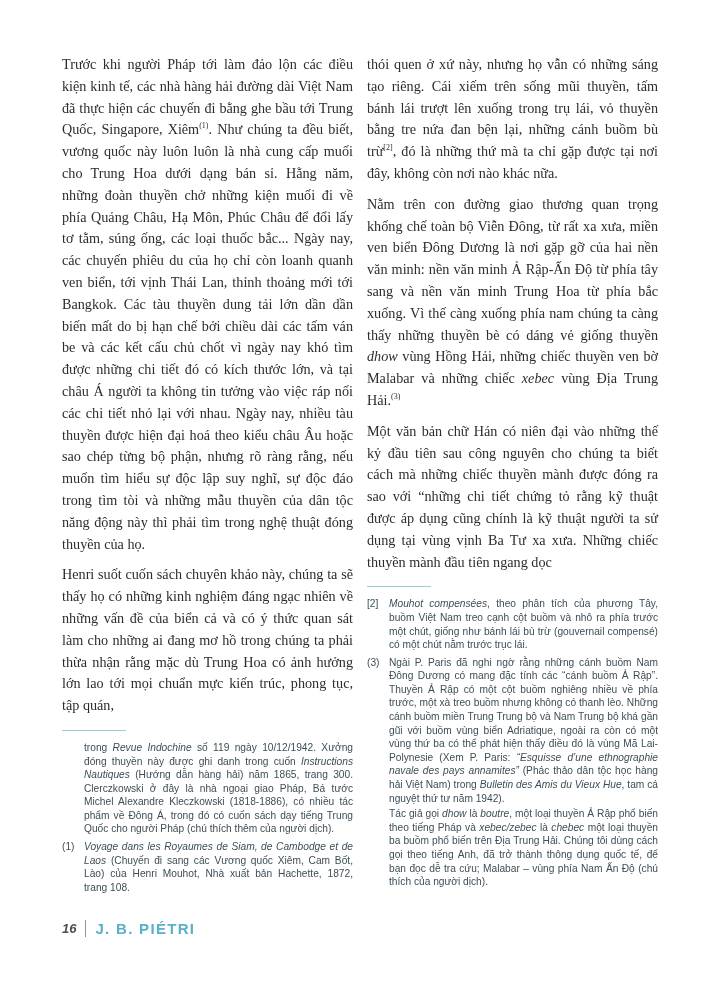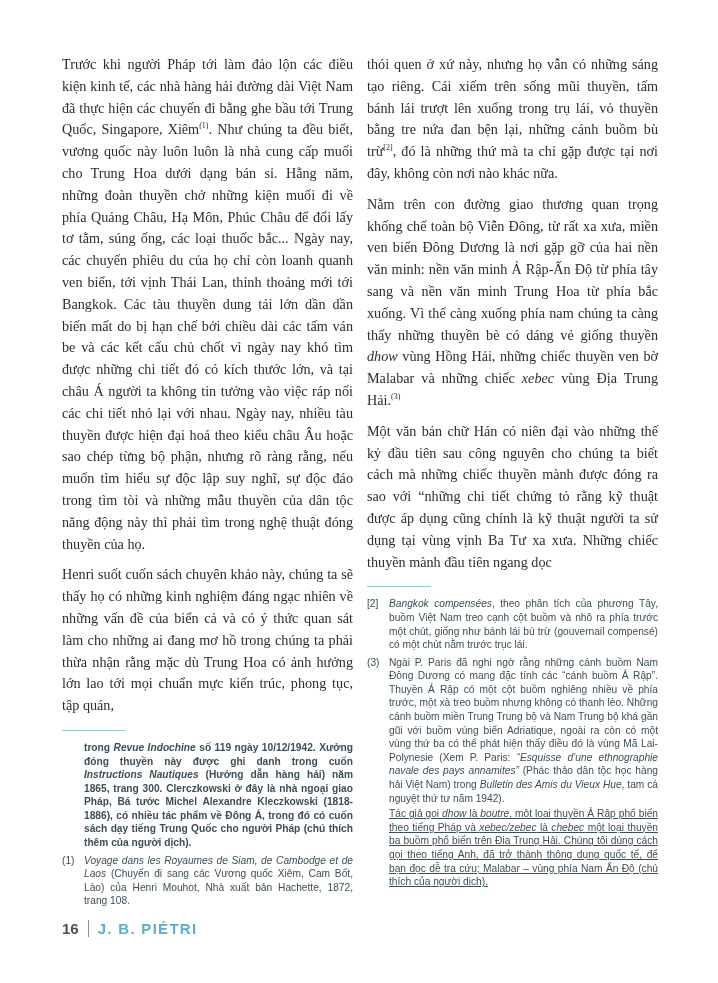--- a/index.html
+++ b/index.html
@@ -32,30 +32,31 @@
   }
   .footnotes {
     font-family:"Liberation Sans","DejaVu Sans",sans-serif;
     font-size:10.2px; line-height:13.6px;
     color:var(--footnote-text,#3c4e57);
     text-align:justify;
   }
   .fn { display:flex; margin-bottom:4px; }
   .fn-marker { flex:0 0 22px; }
   .fn-body { flex:1; }
-  .fn-cont { padding-left:22px; margin-bottom:4px;font-weight:bold; }
-  .fn-extra { margin-top:2px;text-decoration:underline; }
+  .fn-cont { padding-left:22px; margin-bottom:4px; }
+  .fn-extra { margin-top:2px; }
   .footer {
     position:absolute; left:62px; top:920px;
     display:flex; align-items:center;
     font-family:"Liberation Sans","DejaVu Sans",sans-serif;
   }
   .pagenum {
-    font-size:15px; font-weight:bold;
+    font-size:13px; font-weight:bold;
     color:var(--page-number,#4a4f52);
+    font-style:italic;
   }
   .footer-divider {
     width:1px; height:17px; margin:0 9px;
     background:var(--footer-divider,#8c9499);
   }
   .author {
     font-size:15px; font-weight:bold; letter-spacing:1.3px;
     color:var(--author,#5aafc9);
   }
 </style>
@@ -84,21 +85,21 @@
     <div class="column">
       <p class="body-par"><span>thói quen ở xứ này, nhưng họ vẫn có những sáng tạo riêng. Cái xiếm trên sống mũi thuyền, tấm bánh lái trượt lên xuống trong trụ lái, vỏ thuyền bằng tre nứa đan bện lại, những cánh buồm bù trừ</span><sup>[2]</sup><span>, đó là những thứ mà ta chỉ gặp được tại nơi đây, không còn nơi nào khác nữa.</span></p>
       <p class="body-par"><span>Nằm trên con đường giao thương quan trọng khống chế toàn bộ Viễn Đông, từ rất xa xưa, miền ven biển Đông Dương là nơi gặp gỡ của hai nền văn minh: nền văn minh Ả Rập-Ấn Độ từ phía tây sang và nền văn minh Trung Hoa từ phía bắc xuống. Vì thế càng xuống phía nam chúng ta càng thấy những thuyền bè có dáng vẻ giống thuyền </span><span class="it">dhow</span><span> vùng Hồng Hải, những chiếc thuyền ven bờ Malabar và những chiếc </span><span class="it">xebec</span><span> vùng Địa Trung Hải.</span><sup>(3)</sup></p>
       <p class="body-par"><span>Một văn bản chữ Hán có niên đại vào những thế kỷ đầu tiên sau công nguyên cho chúng ta biết cách mà những chiếc thuyền mành được đóng ra sao với “những chi tiết chứng tỏ rằng kỹ thuật được áp dụng cũng chính là kỹ thuật người ta sử dụng tại vùng vịnh Ba Tư xa xưa. Những chiếc thuyền mành đầu tiên ngang dọc</span></p>
 
       <div class="fn-sep"></div>
 
       <div class="footnotes">
         <div class="fn">
           <span class="fn-marker">[2]</span>
-          <span class="fn-body"><span class="it">Bangkok compensées</span><span>, theo phân tích của phương Tây, buồm Việt Nam treo cạnh cột buồm và nhô ra phía trước một chút, giống như bánh lái bù trừ (gouvernail compensé) có một chút nằm trước trục lái.</span></span>
+          <span class="fn-body"><span class="it">Mouhot compensées</span><span>, theo phân tích của phương Tây, buồm Việt Nam treo cạnh cột buồm và nhô ra phía trước một chút, giống như bánh lái bù trừ (gouvernail compensé) có một chút nằm trước trục lái.</span></span>
         </div>
         <div class="fn">
           <span class="fn-marker">(3)</span>
           <span class="fn-body">
             <span><span>Ngài P. Paris đã nghi ngờ rằng những cánh buồm Nam Đông Dương có mang đặc tính các “cánh buồm Ả Rập”. Thuyền Ả Rập có một cột buồm nghiêng nhiều về phía trước, một xà treo buồm nhưng không có thanh lèo. Những cánh buồm miền Trung Trung bộ và Nam Trung bộ khá gần gũi với buồm vùng biển Adriatique, ngoài ra còn có một vùng thứ ba có thể phát hiện thấy điều đó là vùng Mã Lai-Polynesie (Xem P. Paris: </span><span class="it">“Esquisse d’une ethnographie navale des pays annamites”</span><span> (Phác thảo dân tộc học hàng hải Việt Nam) trong </span><span class="it">Bulletin des Amis du Vieux Hue</span><span>, tam cá nguyệt thứ tư năm 1942).</span></span>
             <span class="fn-extra" style="display:block"><span>Tác giả gọi </span><span class="it">dhow</span><span> là </span><span class="it">boutre</span><span>, một loại thuyền Ả Rập phổ biến theo tiếng Pháp và </span><span class="it">xebec/zebec</span><span> là </span><span class="it">chebec</span><span> một loại thuyền ba buồm phổ biến trên Địa Trung Hải. Chúng tôi dùng cách gọi theo tiếng Anh, đã trở thành thông dụng quốc tế, để bạn đọc dễ tra cứu; Malabar – vùng phía Nam Ấn Độ (chú thích của người dịch).</span></span>
           </span>
         </div>
       </div>
     </div>

